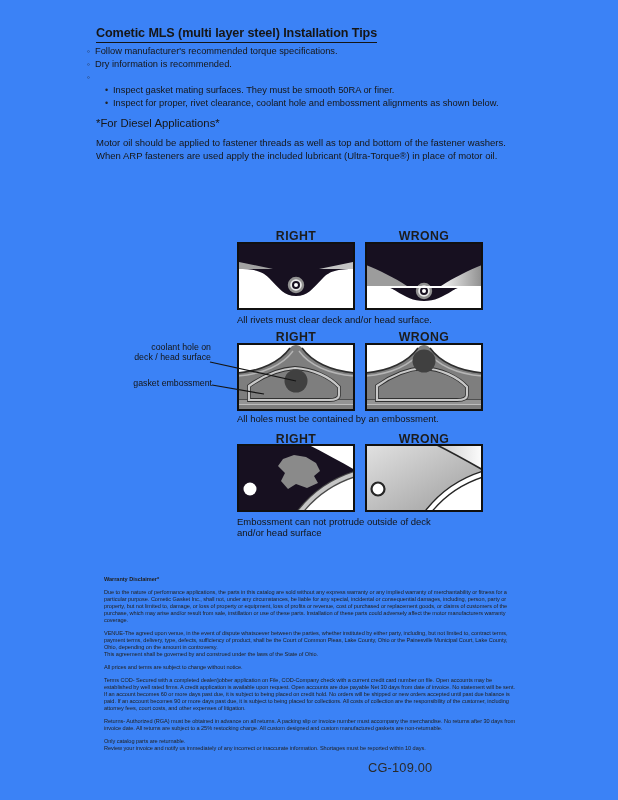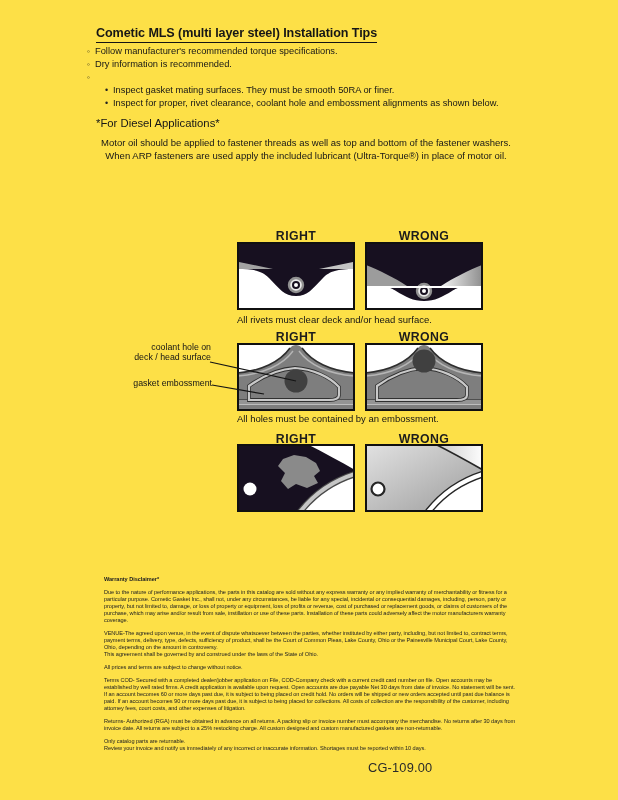--- a/index.html
+++ b/index.html
@@ -1,19 +1,19 @@
 <!DOCTYPE html>
 <html><head>
 <meta charset="utf-8">
 <style>
   html,body{margin:0;padding:0;background:#fff;}
-  .page{position:relative;width:618px;height:800px;background:#fde047;overflow:hidden;
+  .page{position:relative;width:618px;height:800px;background:#3b82f6;overflow:hidden;
         font-family:"Liberation Sans", sans-serif;color:#161616;}
   .abs{position:absolute;}
-  .prewrap{white-space:pre-line;text-align:center;}
+  .prewrap{white-space:pre-line;}
 
   .title{left:96px;top:26px;font-size:12.6px;font-weight:bold;letter-spacing:-0.1px;
          border-bottom:1.6px solid #141414;padding-bottom:2px;}
 
   .tips{left:87px;top:45px;font-size:9.3px;line-height:13px;width:430px;}
   .tip-row{display:flex;align-items:flex-start;}
   .tip-row .mk{width:8px;font-size:8px;line-height:13px;color:#222;}
   .tip-row.sub{padding-left:18px;}
   .tip-row.sub .mk{font-size:9px;}
 
@@ -175,20 +175,22 @@
     </defs>
     <rect width="118" height="68" fill="#ffffff"></rect>
     <path d="M70,0 C88,9 104,18 118,26 V0 Z" fill="url(#g3c)"></path>
     <path d="M0,0 H70 C88,9 104,18 118,26 V30 C96,37 77,50 63,68 H0 Z" fill="url(#g3w)" stroke="#262626" stroke-width="1.6"></path>
     <path d="M118,30 C96,37 77,50 63,68" stroke="#262626" stroke-width="7" fill="none"></path>
     <path d="M118,30 C96,37 77,50 63,68" stroke="#ffffff" stroke-width="4.2" fill="none"></path>
     <circle cx="13" cy="45" r="6.5" fill="#ffffff" stroke="#262626" stroke-width="2.2"></circle>
     <rect x="1" y="1" width="116" height="66" fill="none" stroke="#101010" stroke-width="2"></rect>
   </svg>
 
+  <div class="abs dg-caption prewrap" style="top:516px">Embossment can not protrude outside of deck
+and/or head surface</div>
 
   <div class="abs legal">
     <div class="fp-h">Warranty Disclaimer*</div>
     <p>Due to the nature of performance applications, the parts in this catalog are sold without any express warranty or any implied warranty of merchantability or fitness for a particular purpose.  Cometic Gasket Inc., shall not, under any circumstances, be liable for any special, incidental or consequential damages, including, person, party or property, but not limited to, damage, or loss of property or equipment, loss of profits or revenue, cost of purchased or replacement goods, or claims of customers of the purchase, which may arise and/or result from sale, instillation or use of these parts.  Installation of these parts could adversely affect the motor manufacturers warranty coverage.</p>
     <p class="tight">VENUE-The agreed upon venue, in the event of dispute whatsoever between the parties, whether instituted by either party, including, but not limited to, contract terms, payment terms, delivery, type, defects, sufficiency of product, shall be the Court of Common Pleas, Lake County, Ohio or the Painesville Municipal Court, Lake County, Ohio, depending on the amount in controversy.</p>
     <p>This agreement shall be governed by and construed under the laws of the State of Ohio.</p>
     <p>All prices and terms are subject to change without notice.</p>
     <p>Terms COD- Secured with a completed dealer/jobber application on File, COD-Company check with a current credit card number on file.  Open accounts may be established by well rated firms.  A credit application is available upon request.  Open accounts are due payable Net 30 days from date of invoice.  No statement will be sent.  If an account becomes 60 or more days past due, it is subject to being placed on credit hold.  No orders will be shipped or new orders accepted until past due balance is paid.  If an account becomes 90 or more days past due, it is subject to being placed for collections.  All costs of collection are the responsibility of the customer, including attorney fees, court costs, and other expenses of litigation.</p>
     <p>Returns- Authorized (RGA) must be obtained in advance on all returns.  A packing slip or invoice number must accompany the merchandise.  No returns after 30 days from invoice date.  All returns are subject to a 25% restocking charge.  All custom designed and custom manufactured gaskets are non-returnable.</p>
     <p class="tight">Only catalog parts are returnable.</p>

